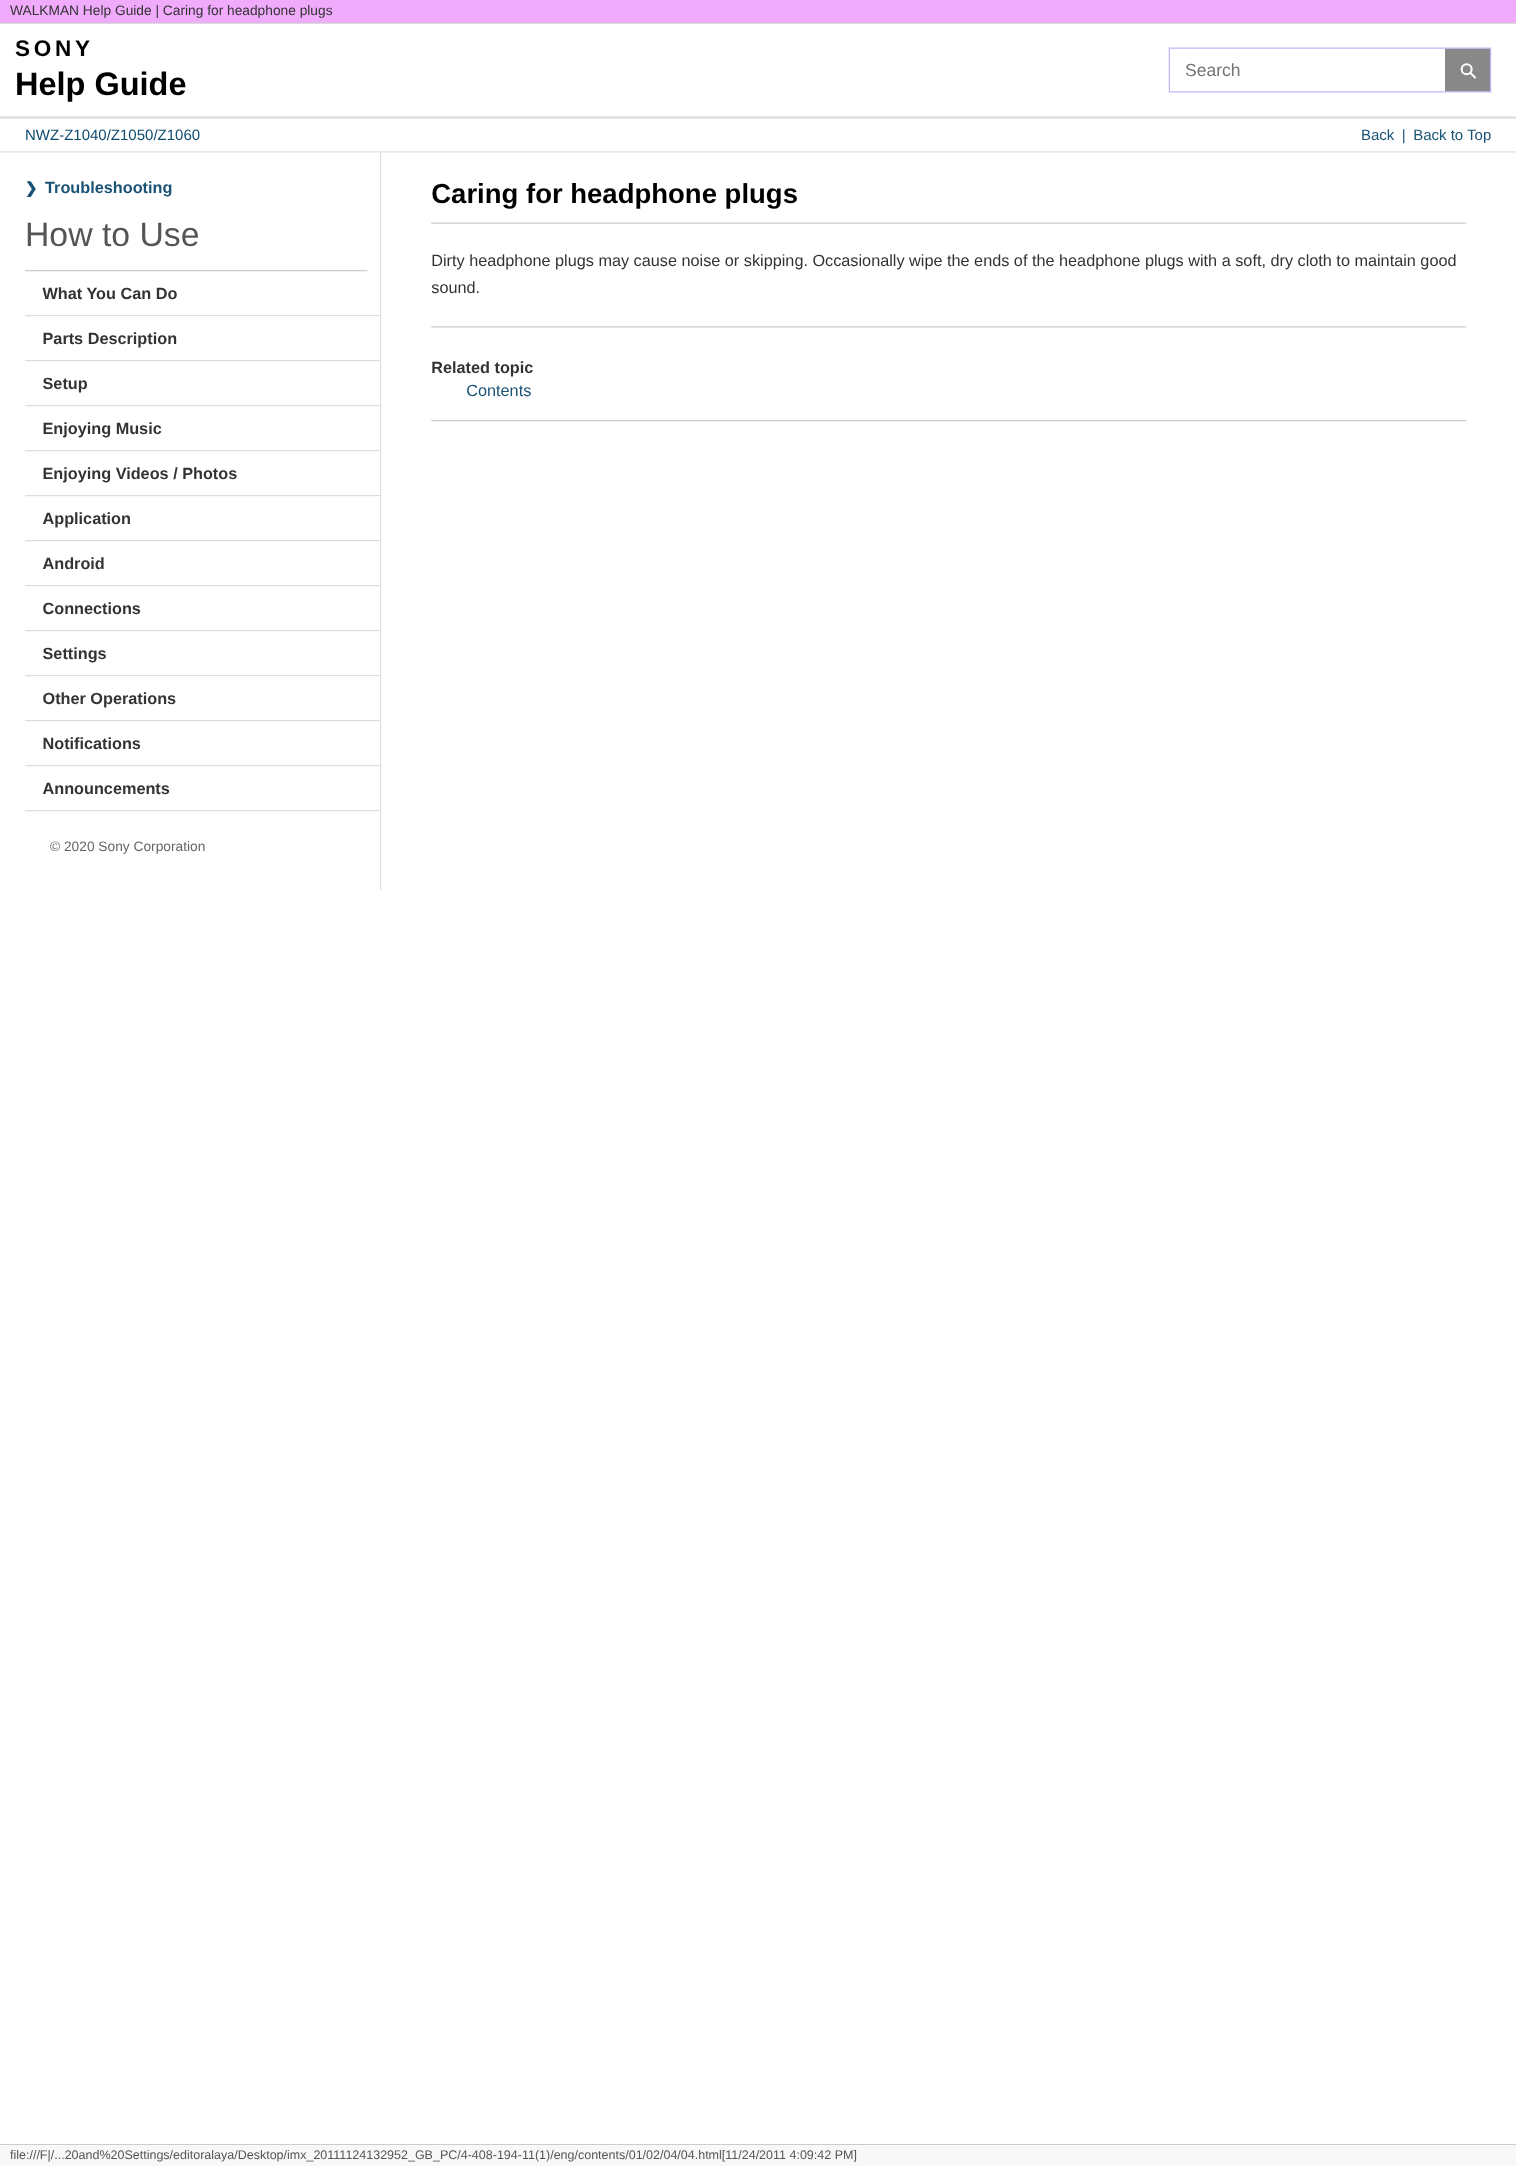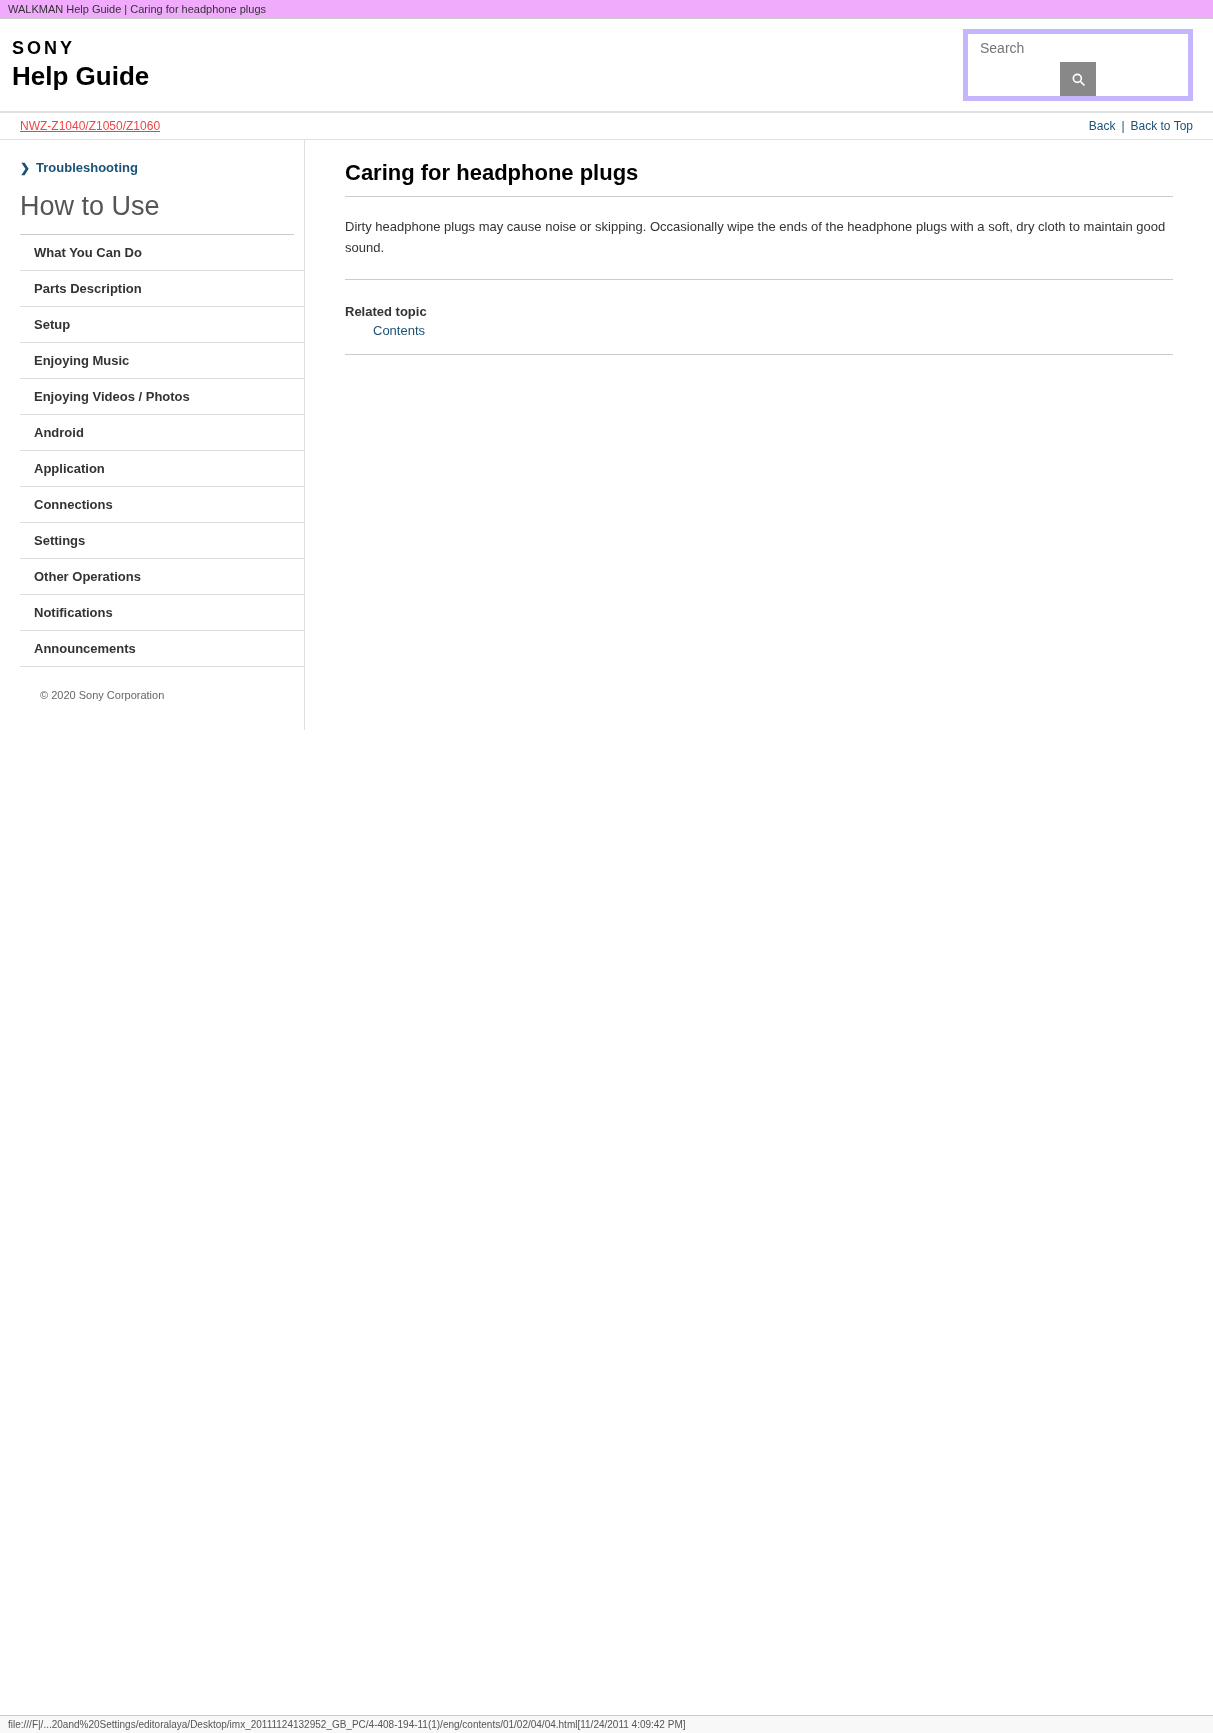--- a/index.html
+++ b/index.html
@@ -41,22 +41,21 @@
     }
     .help-guide-title {
       font-size: 26px;
       font-weight: bold;
       color: #000;
       margin-top: 2px;
     }
     #search-area {
       display: flex;
       align-items: center;
-      border: 5px solid #c4b5fd;
-      flex-direction: column;
+      border: 1px solid #c4b5fd;
     }
     #search-input {
       padding: 6px 12px;
       font-size: 14px;
       color: #aaa;
       border: none;
       outline: none;
       width: 220px;
       background: #fff;
     }
@@ -75,22 +74,21 @@
     }
     #nav-bar {
       padding: 6px 20px;
       display: flex;
       justify-content: space-between;
       align-items: center;
       border-bottom: 1px solid #e0e0e0;
       font-size: 12px;
     }
     #device-model {
-      color: #ef4444;
-      text-decoration: underline;
+      color: #0c4a6e;
     }
     #nav-links {
       display: flex;
       gap: 6px;
       align-items: center;
       color: #1a5276;
     }
     .nav-link {
       color: #1a5276;
       text-decoration: none;
@@ -247,24 +245,24 @@
     <div class="sidebar-item">
       <span>Setup</span>
     </div>
     <div class="sidebar-item">
       <span>Enjoying Music</span>
     </div>
     <div class="sidebar-item">
       <span>Enjoying Videos / Photos</span>
     </div>
     <div class="sidebar-item">
+      <span>Application</span>
+    </div>
+    <div class="sidebar-item">
       <span>Android</span>
-    </div>
-    <div class="sidebar-item">
-      <span>Application</span>
     </div>
     <div class="sidebar-item">
       <span>Connections</span>
     </div>
     <div class="sidebar-item">
       <span>Settings</span>
     </div>
     <div class="sidebar-item">
       <span>Other Operations</span>
     </div>

